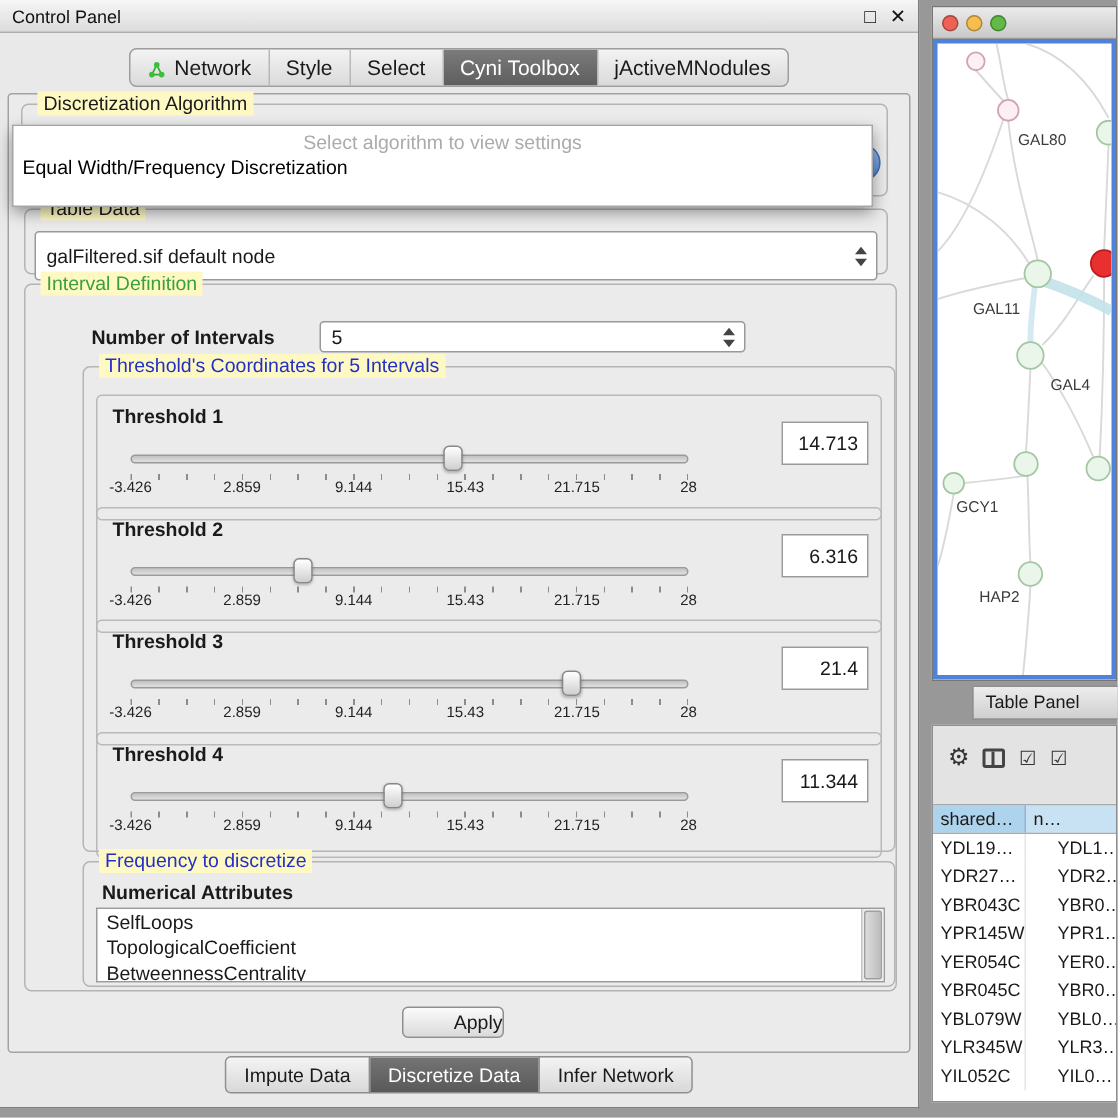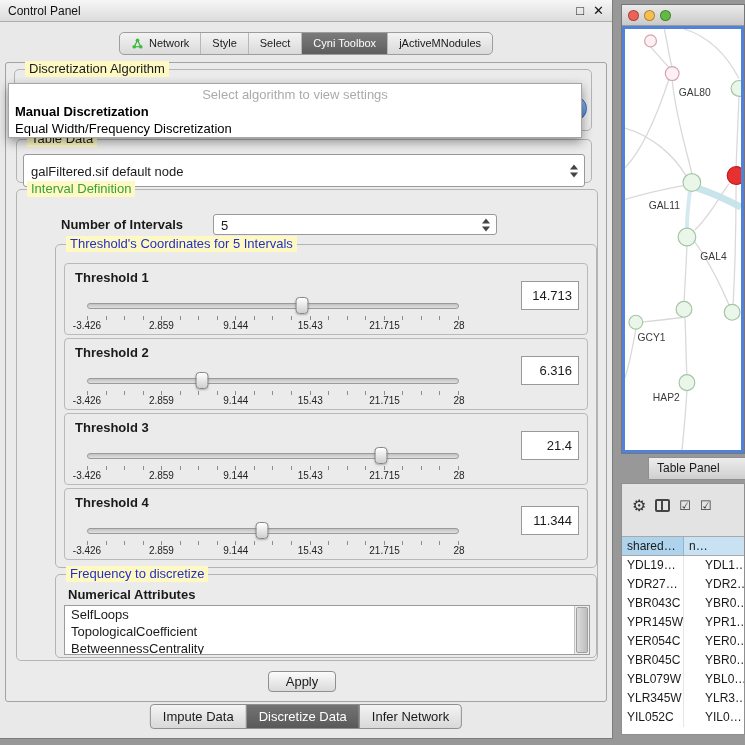--- a/index.html
+++ b/index.html
@@ -15,21 +15,21 @@
   
   .cp-window { position:absolute; left:0; top:0; width:613px; height:739px;
     background:#e9e9e9; border-right:1px solid #7d7d7d; border-bottom:1px solid #7d7d7d; }
   .cp-titlebar { height:22px; background:linear-gradient(#f6f6f6,#dcdcdc);
     border-bottom:1px solid #adadad; display:flex; align-items:center; padding:0 8px; }
   .cp-title { flex:1; font-size:12px; color:#111; }
   .win-btn { margin-left:9px; font-size:13px; color:#111; cursor:default; }
   
   .tabstrip { display:flex; width:max-content; margin:10px auto 0; border:1px solid #9d9d9d;
     border-radius:5px; background:linear-gradient(#f3f3f3,#dadada); overflow:hidden; }
-  .tab { display:flex; align-items:flex-start; gap:5px; padding:4px 11px; font-size:11px;
+  .tab { display:flex; align-items:flex-end; gap:5px; padding:4px 11px; font-size:14px;
     border-left:1px solid #b8b8b8; white-space:nowrap; }
   .tab.first { border-left:none; }
   .tab.selected { background:linear-gradient(#7b7b7b,#5e5e5e); color:#fff; }
   .neticon { width:13px; height:13px; }
   
   .main-panel { position:absolute; left:5px; top:62px; width:602px; height:640px;
     background:#ebebeb; border:1px solid #a3a3a3; border-radius:3px; }
   .group { position:absolute; border:1px solid #b4b4b4; border-radius:5px; }
   .gt { position:absolute; top:-9px; left:10px; background:#fef9c3; padding:0 4px;
     font-size:13px; line-height:16px; white-space:nowrap; }
@@ -62,21 +62,21 @@
   .popup-item { font-size:13px; height:17px; line-height:17px; padding-left:6px; color:#000; }
   
   .td-group { left:10px; top:76px; width:576px; height:44px; }
   .td-combo { left:6px; top:14px; width:562px; height:33px; }
   
   .interval-group { left:10px; top:126px; width:582px; height:472px; }
   .ni-combo { left:196px; top:24px; width:284px; height:21px; }
   .coords-group { left:38px; top:54px; width:542px; height:324px; }
   .attr-group { left:38px; top:384px; width:542px; height:84px; }
   
-  .tbox { position:absolute; left:8px; width:524px; height:72px; border:1px solid #b9b9b9; border-radius:4px; }
+  .tbox { position:absolute; left:8px; width:524px; height:84px; border:1px solid #b9b9b9; border-radius:4px; }
   .tbox .tl { left:10px; top:6px; }
   .valuebox { position:absolute; right:8px; top:17px; width:58px; height:29px; background:#fff;
     border:1px solid #999; font-size:13px; line-height:27px; text-align:right; padding-right:6px; }
   .slider { position:absolute; left:22px; top:32px; width:372px; height:34px; }
   .track { position:absolute; left:0; right:0; top:7px; height:6px; border:1px solid #9a9a9a;
     border-radius:3px; background:linear-gradient(#c2c2c2,#e0e0e0); }
   .thumb { position:absolute; top:1px; width:13px; height:17px; transform:translateX(-50%);
     background:linear-gradient(#ffffff,#cfcfcf); border:1px solid #878787; border-radius:4px;
     box-shadow:0 1px 2px rgba(0,0,0,.25); }
   .ticks { position:absolute; left:0; right:0; top:20px; height:4px;
@@ -86,21 +86,21 @@
   
   .listbox { position:absolute; left:8px; top:30px; width:526px; height:50px; background:#fff;
     border:1px solid #9b9b9b; overflow:hidden; }
   .listitem { font-size:13px; line-height:17px; padding-left:6px; white-space:nowrap; }
   .scrollbar { position:absolute; right:0; top:0; bottom:0; width:15px; background:#ededed; border-left:1px solid #c4c4c4; }
   .scroll-thumb { position:absolute; left:1px; right:1px; top:1px; bottom:1px;
     background:linear-gradient(90deg,#dcdcdc,#bdbdbd); border:1px solid #9f9f9f; border-radius:2px; }
   
   .btn { position:absolute; border:1px solid #8f8f8f; border-radius:4px;
     background:linear-gradient(#fbfbfb,#dadada); font-size:13px; text-align:center; }
-  .apply { left:262px; top:608px; width:68px; height:21px; line-height:19px; }
+  .apply { left:262px; top:608px; width:68px; height:21px; line-height:19px;text-align:right; }
   
   .bottom-tabs { position:absolute; top:704px; left:50%; transform:translateX(-50%); display:flex; }
   .btab { padding:4px 12px; font-size:13px; border:1px solid #8f8f8f; margin-left:-1px;
     background:linear-gradient(#f4f4f4,#d8d8d8); white-space:nowrap; }
   .btab.first { border-radius:4px 0 0 4px; margin-left:0; }
   .btab.last { border-radius:0 4px 4px 0; }
   .btab.selected { background:linear-gradient(#747474,#595959); color:#fff; }
   
   .net-window { position:absolute; left:621px; top:4px; width:124px; height:450px;
     border:1px solid #767676; background:#fff; }
@@ -187,21 +187,20 @@
 
       <div class="group disc-group">
         <span class="gt">Discretization Algorithm</span>
         <div class="aqua-combo">
           <div class="aqua-cap"></div>
         </div>
       </div>
 
       <div class="popup">
         <div class="popup-placeholder">Select algorithm to view settings</div>
-        <div class="popup-item bold">Manual Discretization</div>
         <div class="popup-item">Equal Width/Frequency Discretization</div>
       </div>
 
       <div class="group td-group">
         <span class="gt">Table Data</span>
         <div class="combo td-combo">
           <span class="combo-text">galFiltered.sif default node</span>
           <span class="spin"></span>
         </div>
       </div>

